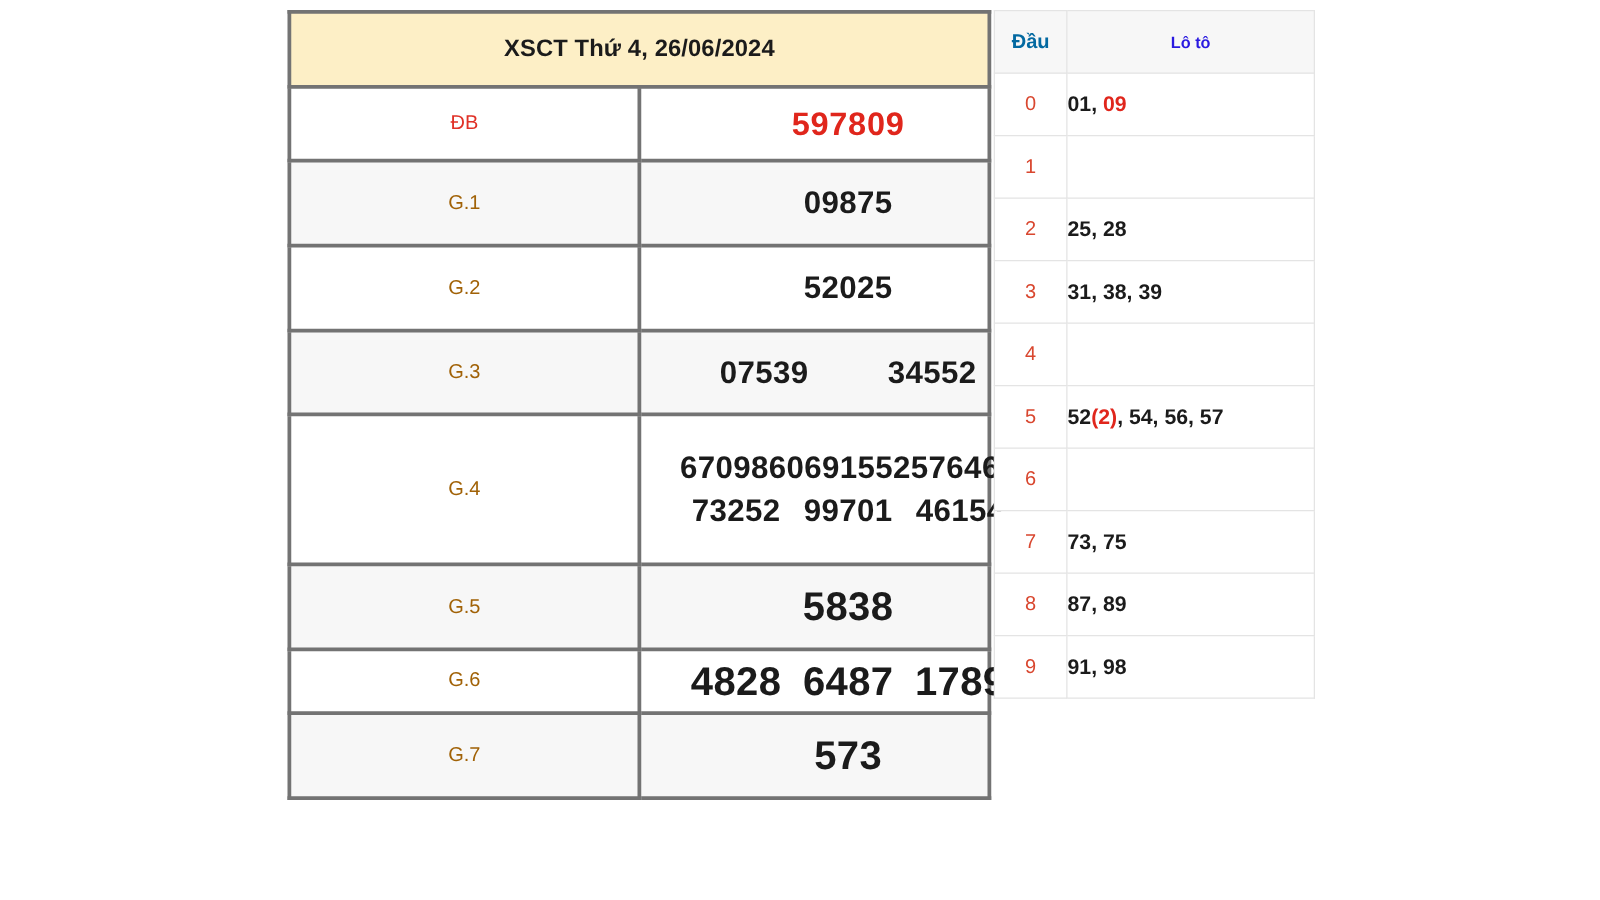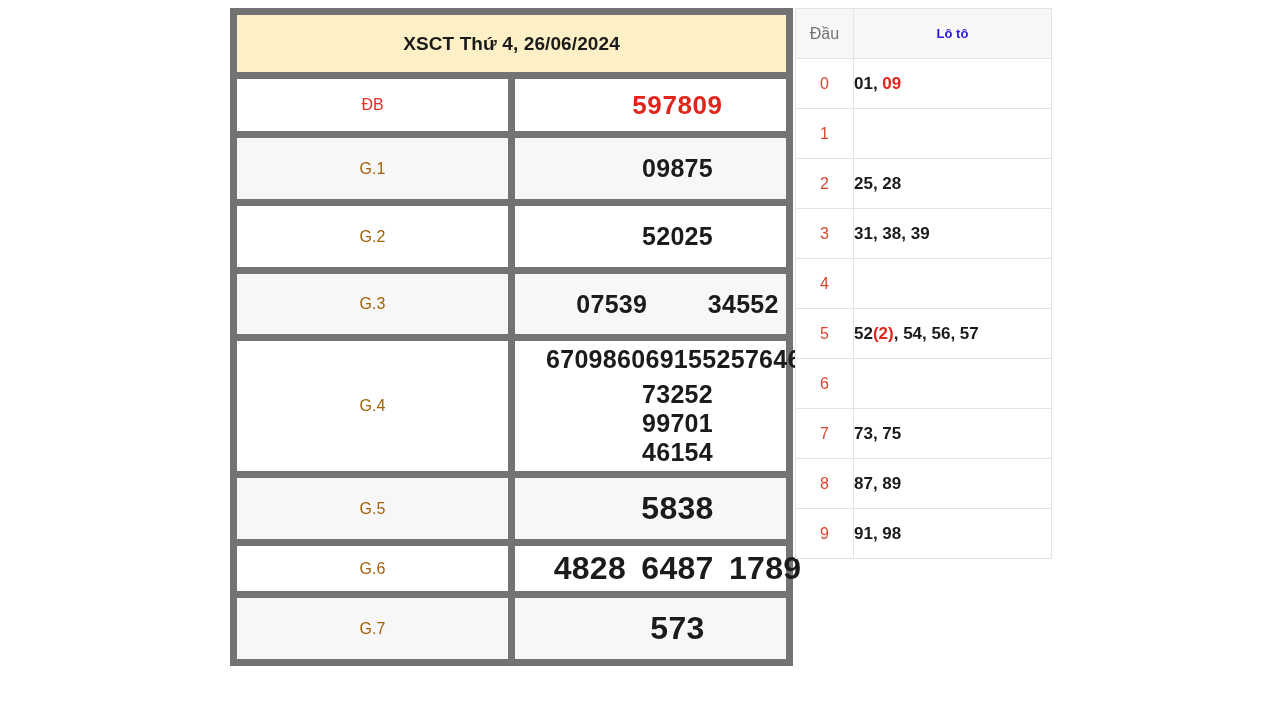--- a/index.html
+++ b/index.html
@@ -25,21 +25,21 @@
   
   .prize-table {
     position: absolute;
     left: 230px;
     top: 8px;
     width: 563px;
     border-collapse: collapse;
     table-layout: fixed;
   }
   .prize-table td, .prize-table th {
-    border: 7px solid #737373;
+    border: 3px solid #737373;
     padding: 4px;
   }
 
   .title-cell {
     background: #fdefc6;
     height: 49px;
     text-align: center;
     vertical-align: middle;
     font-size: 19px;
     font-weight: bold;
@@ -74,21 +74,21 @@
   .row-g7   { height: 68px; background: #f7f7f7; }
   .row-g8   { height: 68px; background: #ffffff; }
 
   .numline {
     display: flex;
     justify-content: space-around;
     align-items: center;
     width: 100%;
     margin-left: 27px;
   }
-  .numline + .numline { margin-top: 6px; flex-direction: column; }
+  .numline + .numline { margin-top: 6px; }
 
   .num {
     font-size: 25px;
     font-weight: bold;
     color: #1b1b1b;
     letter-spacing: 0.3px;
     text-align: center;
     flex: 1 1 0;
   }
   .num.special {
@@ -112,22 +112,22 @@
     padding: 0;
   }
 
   .loto-head-dau {
     width: 57px;
     height: 49px;
     background: #f7f7f7;
     text-align: center;
     vertical-align: middle;
     font-size: 16px;
-    font-weight: normal;
-    color: #737373;
+    font-weight: bold;
+    color: #0369a1;
   }
   .loto-head-lo {
     height: 49px;
     background: #f7f7f7;
     text-align: center;
     vertical-align: middle;
     font-size: 13px;
     font-weight: bold;
     color: #2a1ae0;
   }

